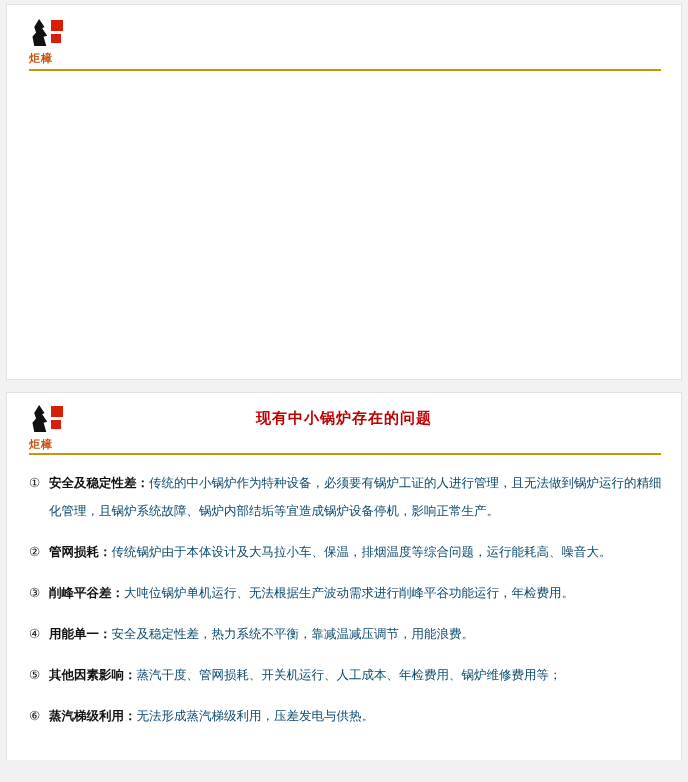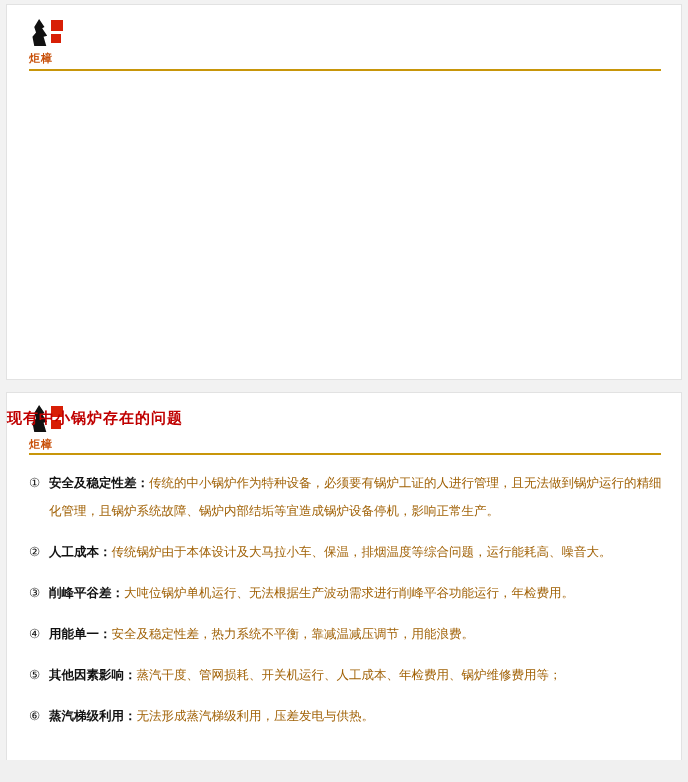--- a/index.html
+++ b/index.html
@@ -100,21 +100,21 @@
     top: 392px;
     height: 386px;
   }
   #slide2 .logo-block { top: 12px; }
   #slide2 .hr-gold { top: 60px; }
   .s2-title {
     position: absolute;
     left: 0;
     top: 16px;
     width: 100%;
-    text-align: left;
+    text-align: center;
     color: #c00000;
     font-size: 15px;
     font-weight: bold;
     letter-spacing: 1px;
   }
   .bullets {
     position: absolute;
     left: 22px;
     top: 76px;
     width: 640px;
@@ -137,21 +137,21 @@
   .btext {
     flex: 1 1 auto;
     line-height: 28px;
   }
   .blabel {
     font-weight: bold;
     color: #111;
     margin-top: 43px;
   }
   .bbody {
-    color: #a16207;
+    color: #0c4a6e;
   }
 </style>
 </head>
 <body>
 
 <div id="page">
 
   <div class="slide" id="slide1">
     <div class="logo-block">
       <div class="logo-mark">
@@ -179,21 +179,21 @@
     <div class="bullets">
       <div class="bullet">
         <div class="bnum">①</div>
         <div class="btext">
           <span class="blabel">安全及稳定性差：</span><span class="bbody">传统的中小锅炉作为特种设备，必须要有锅炉工证的人进行管理，且无法做到锅炉运行的精细化管理，且锅炉系统故障、锅炉内部结垢等宜造成锅炉设备停机，影响正常生产。</span>
         </div>
       </div>
       <div class="bullet">
         <div class="bnum">②</div>
         <div class="btext">
-          <span class="blabel">人工成本：</span><span class="bbody">传统锅炉由于本体设计及大马拉小车、保温，排烟温度等综合问题，运行能耗高、噪音大。</span>
+          <span class="blabel">管网损耗：</span><span class="bbody">传统锅炉由于本体设计及大马拉小车、保温，排烟温度等综合问题，运行能耗高、噪音大。</span>
         </div>
       </div>
       <div class="bullet">
         <div class="bnum">③</div>
         <div class="btext">
           <span class="blabel">削峰平谷差：</span><span class="bbody">大吨位锅炉单机运行、无法根据生产波动需求进行削峰平谷功能运行，年检费用。</span>
         </div>
       </div>
       <div class="bullet">
         <div class="bnum">④</div>

